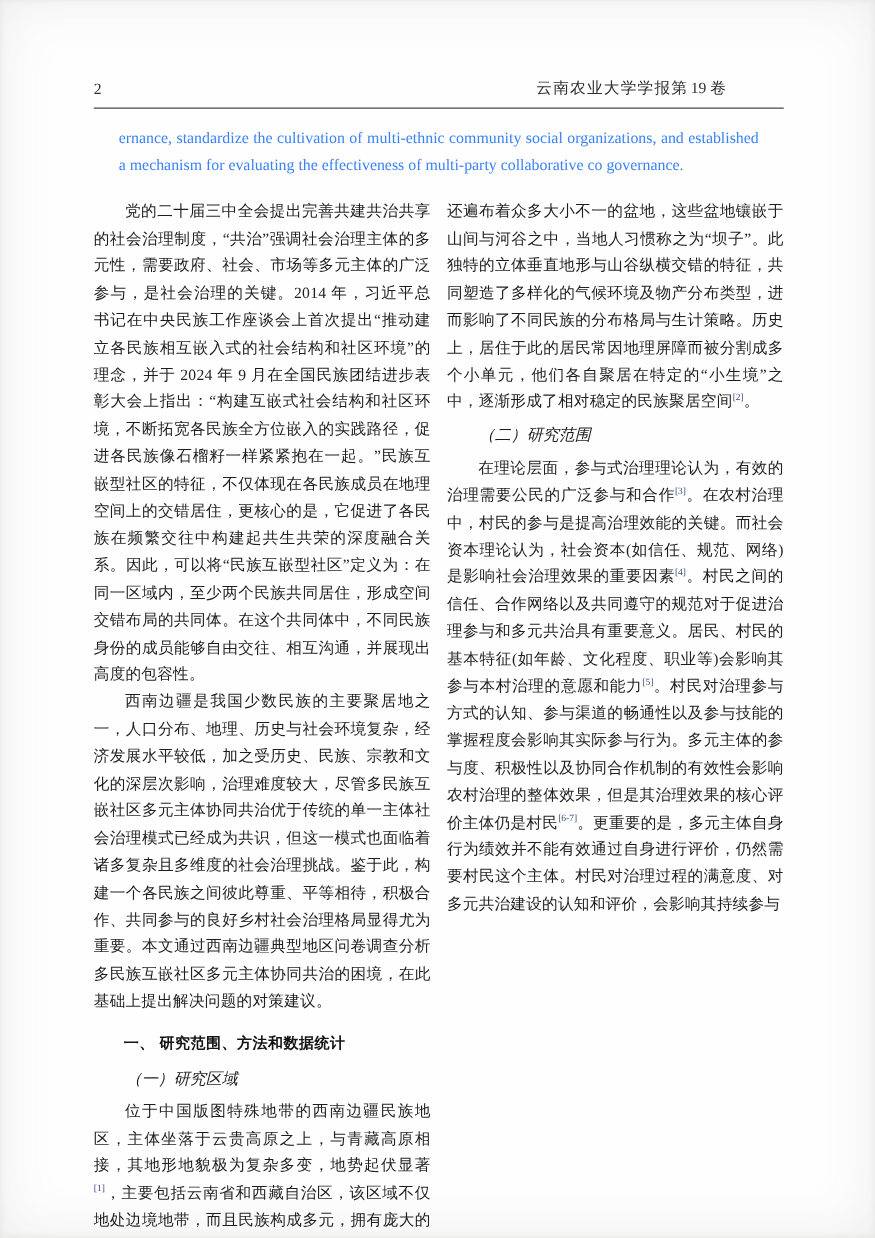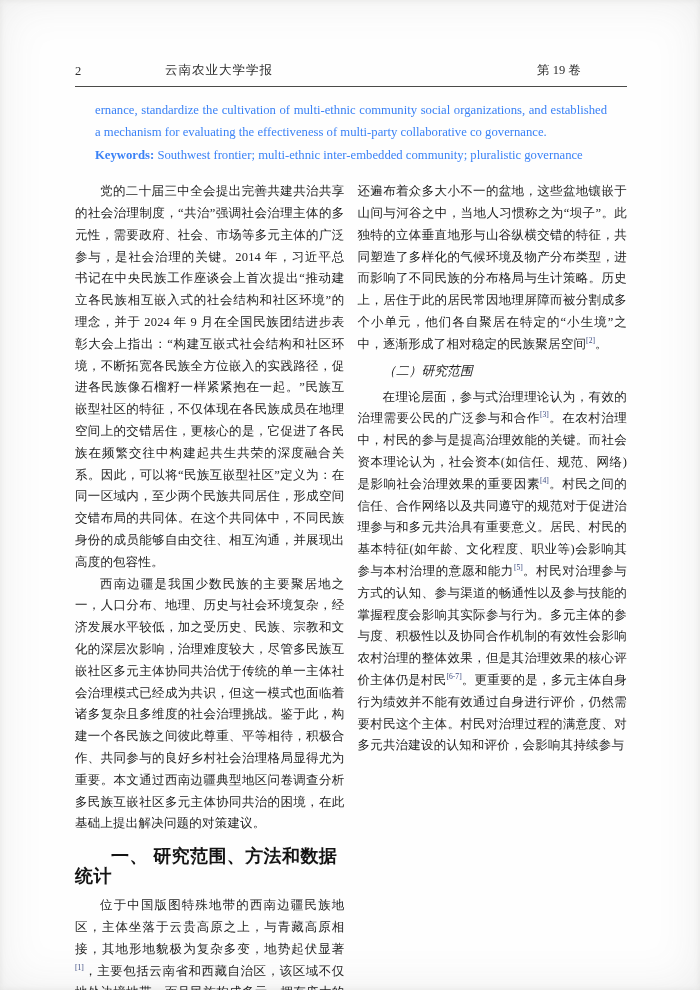--- a/index.html
+++ b/index.html
@@ -19,21 +19,21 @@
     padding-top:62px;
   }
   
   .runhead{
     margin:0 73px 0 75px;
     display:flex;align-items:flex-end;justify-content:space-between;
     font-size:12.5px;color:#2e2e2e;
     padding-bottom:7px;
     border-bottom:1.6px solid #4a4a48;
   }
-  .runhead .center{flex:1;text-align:left;letter-spacing:1px;}
+  .runhead .center{flex:1;text-align:right;letter-spacing:1px;}
   .runhead .side{width:90px;}
   .runhead .right{}
   
   .abstract{
     margin:12px 93px 0 95px;
     font-size:12.7px;line-height:22.4px;
     text-align:justify;color:#3b82f6;
   }
   .abstract p{margin:0;}
   .kw{margin-top:0;}
@@ -49,21 +49,21 @@
     font-size:12.5px;
     line-height:21.8px;
     text-align:justify;
     color:#1e1e1e;
     letter-spacing:0.2px;
   }
   .para.indent{text-indent:2em;}
   .sec-h1{
     font-family:"Liberation Sans","DejaVu Sans",sans-serif;
     font-weight:bold;
-    font-size:18px;
+    font-size:12px;
     color:#141414;
     margin:11px 0 9px 0;
     text-indent:2em;
     line-height:20px;
     letter-spacing:0.4px;
   }
   .sec-h2{
     font-style:italic;
     font-size:12.8px;
     color:#1c1c1c;
@@ -84,28 +84,28 @@
 <div class="page">
 
   <div class="runhead">
     <span class="side">2</span>
     <span class="center">云南农业大学学报</span>
     <span class="side right">第 19 卷</span>
   </div>
 
   <div class="abstract">
     <p>ernance, standardize the cultivation of multi-ethnic community social organizations, and established a mechanism for evaluating the effectiveness of multi-party collaborative co governance.</p>
-    <p class="kw"><span class="kw-label">Keywords:</span> <span>Southwest frontier; multi-ethnic inter-embedded community; pluralistic governance</span></p>
   </div>
 
   <div class="columns">
     <div class="col" id="col-left">
         <p class="para indent">党的二十届三中全会提出完善共建共治共享的社会治理制度，“共治”强调社会治理主体的多元性，需要政府、社会、市场等多元主体的广泛参与，是社会治理的关键。2014 年，习近平总书记在中央民族工作座谈会上首次提出“推动建立各民族相互嵌入式的社会结构和社区环境”的理念，并于 2024 年 9 月在全国民族团结进步表彰大会上指出：“构建互嵌式社会结构和社区环境，不断拓宽各民族全方位嵌入的实践路径，促进各民族像石榴籽一样紧紧抱在一起。”民族互嵌型社区的特征，不仅体现在各民族成员在地理空间上的交错居住，更核心的是，它促进了各民族在频繁交往中构建起共生共荣的深度融合关系。因此，可以将“民族互嵌型社区”定义为：在同一区域内，至少两个民族共同居住，形成空间交错布局的共同体。在这个共同体中，不同民族身份的成员能够自由交往、相互沟通，并展现出高度的包容性。</p>
         <p class="para indent">西南边疆是我国少数民族的主要聚居地之一，人口分布、地理、历史与社会环境复杂，经济发展水平较低，加之受历史、民族、宗教和文化的深层次影响，治理难度较大，尽管多民族互嵌社区多元主体协同共治优于传统的单一主体社会治理模式已经成为共识，但这一模式也面临着诸多复杂且多维度的社会治理挑战。鉴于此，构建一个各民族之间彼此尊重、平等相待，积极合作、共同参与的良好乡村社会治理格局显得尤为重要。本文通过西南边疆典型地区问卷调查分析多民族互嵌社区多元主体协同共治的困境，在此基础上提出解决问题的对策建议。</p>
         <div class="sec-h1">一、 研究范围、方法和数据统计</div>
+        <div class="sec-h2">（一）研究区域</div>
         <p class="para indent">位于中国版图特殊地带的西南边疆民族地区，主体坐落于云贵高原之上，与青藏高原相接，其地形地貌极为复杂多变，地势起伏显著<sup class="ref">[1]</sup>，主要包括云南省和西藏自治区，该区域不仅地处边境地带，而且民族构成多元，拥有庞大的少数民族人口群体。本区域除了高耸陡峭的山地与峡谷外，</p>
       </div>
     <div class="col" id="col-right">
         <p class="para">还遍布着众多大小不一的盆地，这些盆地镶嵌于山间与河谷之中，当地人习惯称之为“坝子”。此独特的立体垂直地形与山谷纵横交错的特征，共同塑造了多样化的气候环境及物产分布类型，进而影响了不同民族的分布格局与生计策略。历史上，居住于此的居民常因地理屏障而被分割成多个小单元，他们各自聚居在特定的“小生境”之中，逐渐形成了相对稳定的民族聚居空间<sup class="ref">[2]</sup>。</p>
         <div class="sec-h2">（二）研究范围</div>
         <p class="para indent">在理论层面，参与式治理理论认为，有效的治理需要公民的广泛参与和合作<sup class="ref">[3]</sup>。在农村治理中，村民的参与是提高治理效能的关键。而社会资本理论认为，社会资本(如信任、规范、网络)是影响社会治理效果的重要因素<sup class="ref">[4]</sup>。村民之间的信任、合作网络以及共同遵守的规范对于促进治理参与和多元共治具有重要意义。居民、村民的基本特征(如年龄、文化程度、职业等)会影响其参与本村治理的意愿和能力<sup class="ref">[5]</sup>。村民对治理参与方式的认知、参与渠道的畅通性以及参与技能的掌握程度会影响其实际参与行为。多元主体的参与度、积极性以及协同合作机制的有效性会影响农村治理的整体效果，但是其治理效果的核心评价主体仍是村民<sup class="ref">[6-7]</sup>。更重要的是，多元主体自身行为绩效并不能有效通过自身进行评价，仍然需要村民这个主体。村民对治理过程的满意度、对多元共治建设的认知和评价，会影响其持续参与</p>
       </div>
   </div>
 
 </div>

